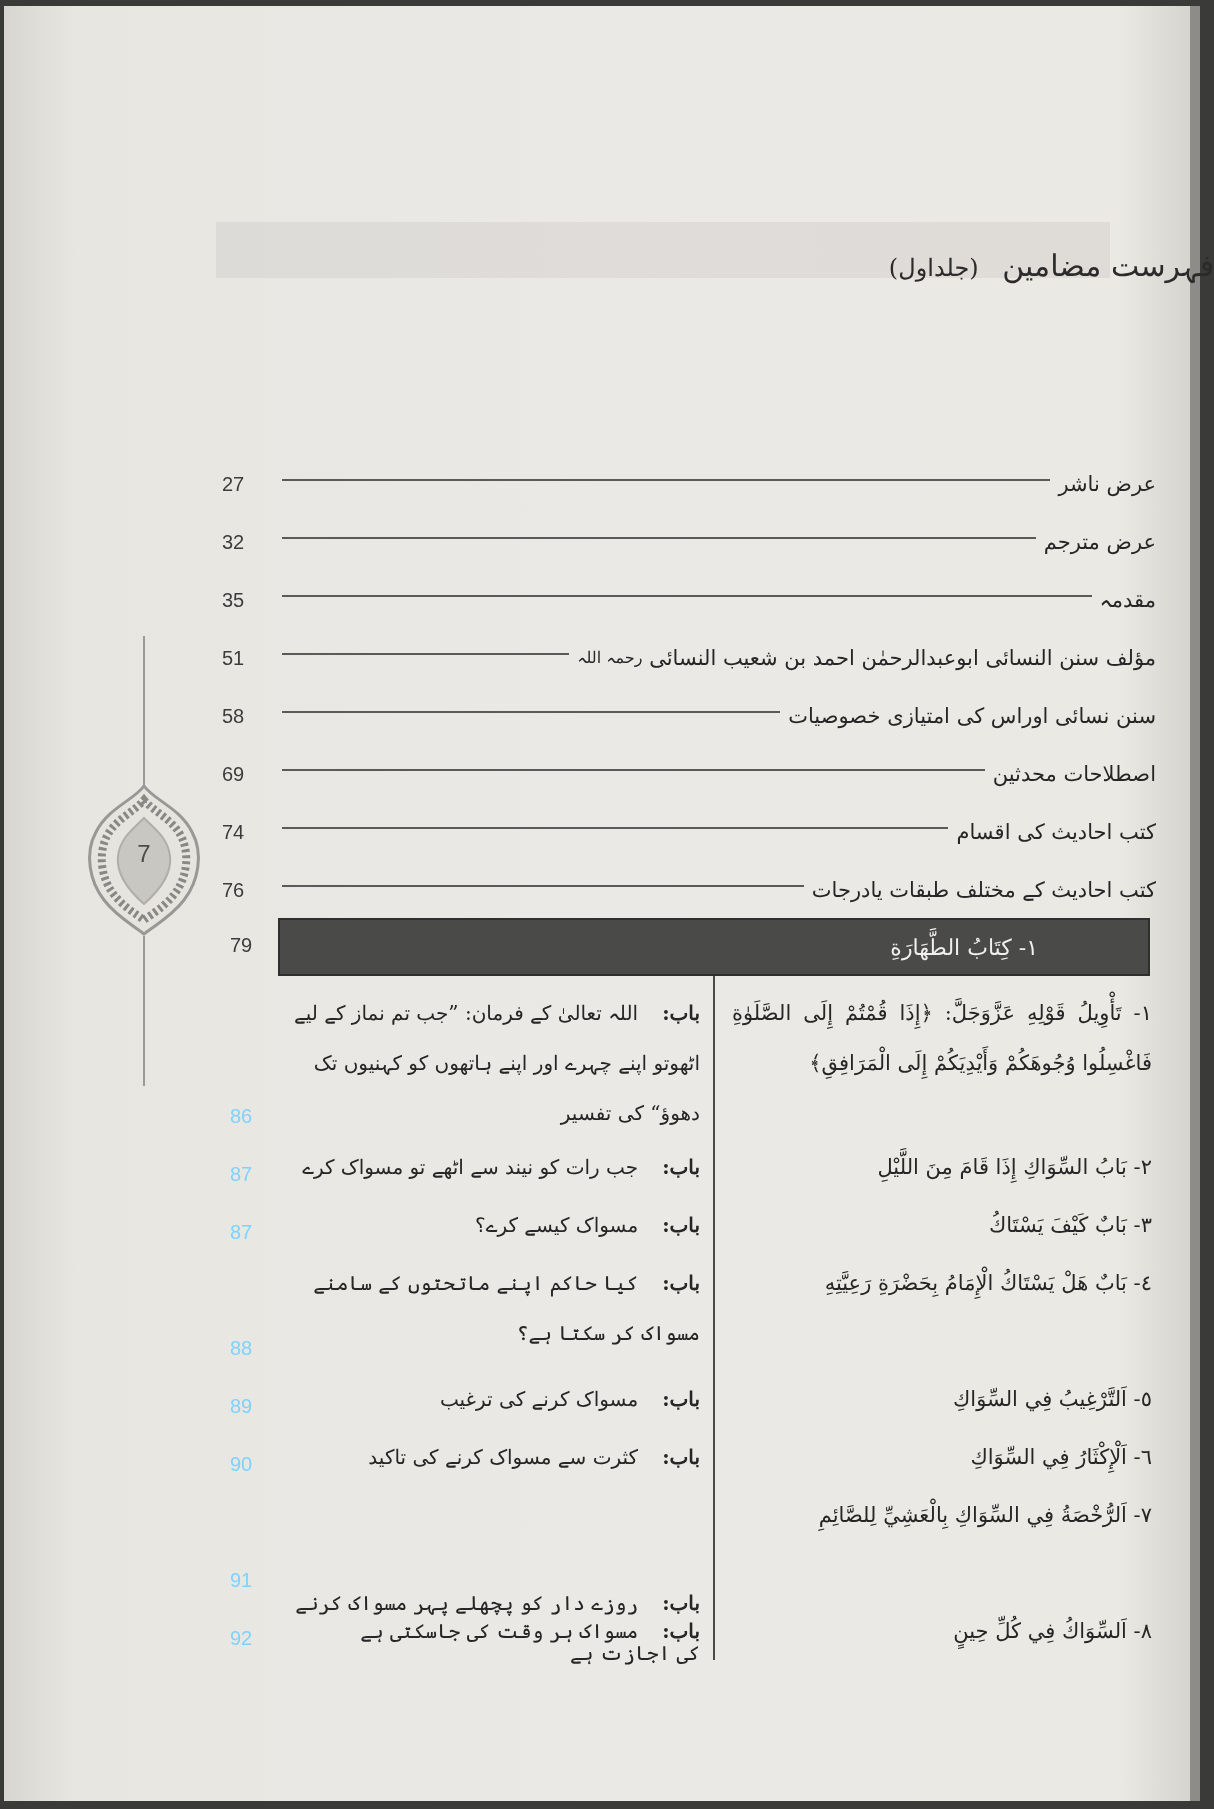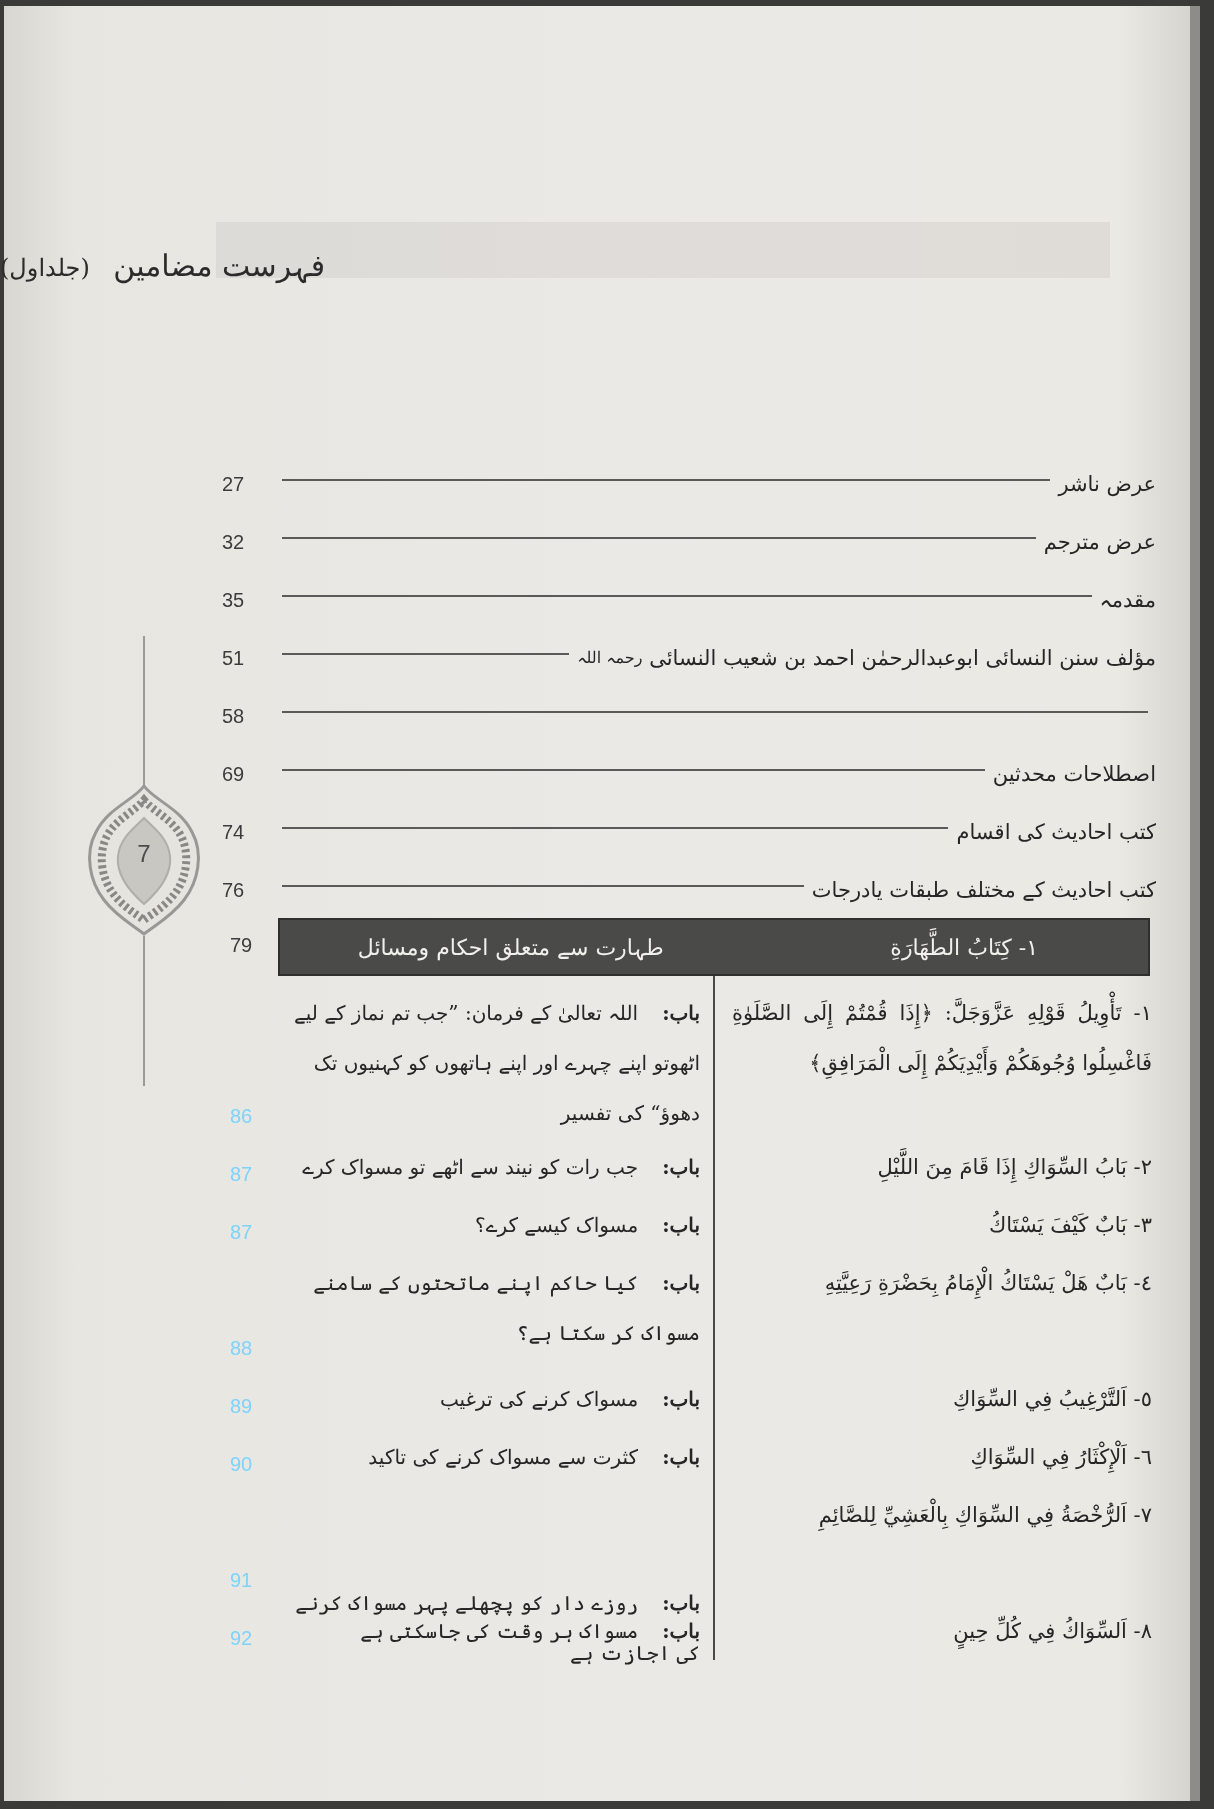--- a/index.html
+++ b/index.html
@@ -15,21 +15,21 @@
       position: absolute; left: 4px; top: 6px; width: 1196px; height: 1795px;
       background: linear-gradient(90deg, #d8d6d1 0%, #e8e6e1 6%, #ebe9e5 50%, #ebe9e4 94%, #d6d4cf 100%);
       border-right: 10px solid #8e8c88;
     }
     .ghost-bar {
       position: absolute; left: 216px; top: 222px; width: 894px; height: 56px;
       background: rgba(200,198,194,0.35);
     }
     .title {
       position: absolute; left: 0; width: 1214px; top: 248px; height: 50px;
-      text-align: left; direction: rtl;
+      text-align: right; direction: rtl;
       font-family: "DejaVu Serif", serif; font-size: 30px; color: #2b2b2b;
     }
     .title .sub { font-size: 24px; margin-right: 14px; }
 
     .toc-row {
       position: absolute; left: 222px; width: 934px; height: 44px;
       display: flex; align-items: center;
     }
     .toc-num {
       width: 46px; font-family: "Liberation Sans", sans-serif; font-size: 20px;
@@ -112,41 +112,41 @@
   <span class="toc-num">51</span>
   <span class="toc-line"></span>
   <span class="toc-label">
     <span>مؤلف سنن النسائی ابوعبدالرحمٰن احمد بن شعیب النسائی</span>
     <span class="honor">رحمہ اللہ</span>
   </span>
 </div>
 <div class="toc-row" style="top:694px">
   <span class="toc-num">58</span>
   <span class="toc-line"></span>
+  <span class="toc-label">سنن نسائی اوراس کی امتیازی خصوصیات</span>
 </div>
 <div class="toc-row" style="top:752px">
   <span class="toc-num">69</span>
   <span class="toc-line"></span>
   <span class="toc-label">اصطلاحات محدثین</span>
 </div>
 <div class="toc-row" style="top:810px">
   <span class="toc-num">74</span>
   <span class="toc-line"></span>
   <span class="toc-label">کتب احادیث کی اقسام</span>
 </div>
 <div class="toc-row" style="top:868px">
   <span class="toc-num">76</span>
   <span class="toc-line"></span>
   <span class="toc-label">کتب احادیث کے مختلف طبقات یادرجات</span>
 </div>
 
 <span class="chapter-page">79</span>
 <div class="chapter-band">
   <span class="ar">١- كِتَابُ الطَّهَارَةِ</span>
-  <span class="ur">طہارت سے متعلق احکام ومسائل</span>
 </div>
 
 <div class="divider"></div>
 
 <div class="entry ar" style="top:988px">١- تَأْوِيلُ قَوْلِهِ عَزَّوَجَلَّ: ﴿إِذَا قُمْتُمْ إِلَى الصَّلَوٰةِ فَاغْسِلُوا وُجُوهَكُمْ وَأَيْدِيَكُمْ إِلَى الْمَرَافِقِ﴾</div>
 <div class="entry ar" style="top:1142px">٢- بَابُ السِّوَاكِ إِذَا قَامَ مِنَ اللَّيْلِ</div>
 <div class="entry ar" style="top:1200px">٣- بَابٌ كَيْفَ يَسْتَاكُ</div>
 <div class="entry ar" style="top:1258px">٤- بَابٌ هَلْ يَسْتَاكُ الْإِمَامُ بِحَضْرَةِ رَعِيَّتِهِ</div>
 <div class="entry ar" style="top:1374px">٥- اَلتَّرْغِيبُ فِي السِّوَاكِ</div>
 <div class="entry ar" style="top:1432px">٦- اَلْإِكْثَارُ فِي السِّوَاكِ</div>

